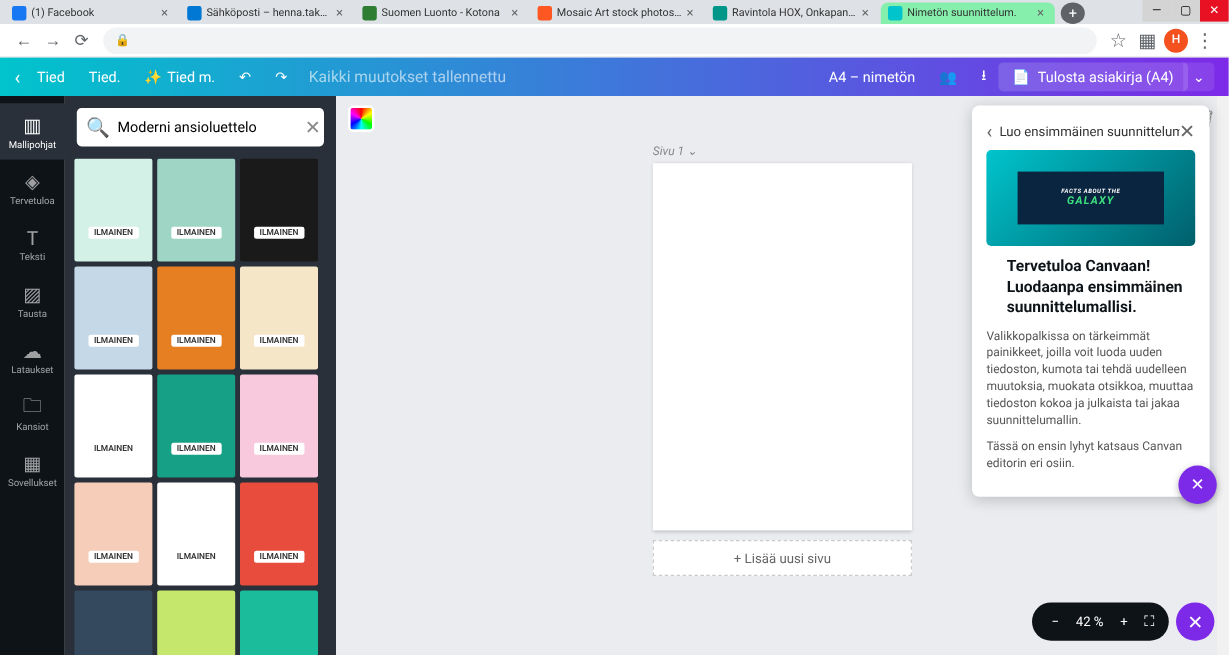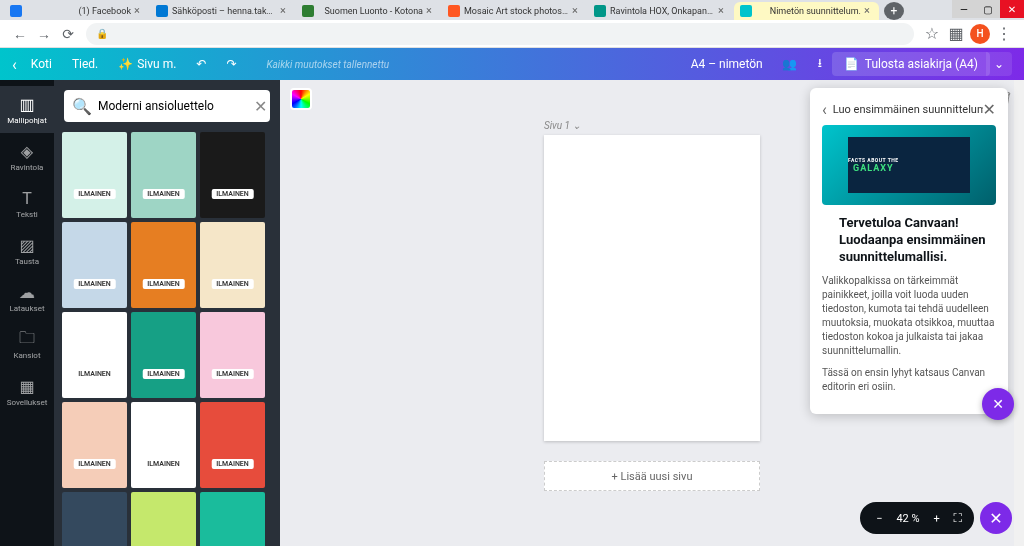--- a/index.html
+++ b/index.html
@@ -6,40 +6,40 @@
 body { width: 1024px; height: 546px; overflow: hidden; background: #fff; position: relative; }
 
 
 .window-controls { position: absolute; top: 0; right: 0; display: flex; z-index: 100; }
 .window-btn { width: 24px; height: 18px; display: flex; align-items: center; justify-content: center; font-size: 10px; cursor: pointer; }
 .win-min { background: #d4d4d4; }
 .win-max { background: #d4d4d4; }
 .win-close { background: #e81123; color: #fff; }
 
 .tab-bar { height: 20px; background: #dee1e6; display: flex; align-items: flex-end; padding-left: 4px; }
-.tab { height: 18px; background: #fef9c3; border-radius: 6px 6px 0 0; padding: 0 6px; display: flex; align-items: center; font-size: 9px; color: #333; min-width: 0; flex: 0 1 145px; overflow: hidden; margin-right: 1px; position: relative; }
+.tab { height: 18px; background: #86efac; border-radius: 6px 6px 0 0; padding: 0 6px; display: flex; align-items: center; font-size: 9px; color: #333; min-width: 0; flex: 0 1 145px; overflow: hidden; margin-right: 1px; position: relative; }
 .tab:not(.active) { background: #dee1e6; }
 .tab .favicon { width: 12px; height: 12px; margin-right: 4px; flex-shrink: 0; border-radius: 2px; }
-.tab .tab-label { white-space: nowrap; overflow: hidden; text-overflow: ellipsis; flex: 1; text-align: right; }
+.tab .tab-label { white-space: nowrap; overflow: hidden; text-overflow: ellipsis; flex: 1; }
 .tab .tab-close { width: 12px; height: 12px; font-size: 11px; color: #666; cursor: pointer; flex-shrink: 0; text-align: center; line-height: 12px; }
 .new-tab { width: 20px; height: 18px; display: flex; align-items: center; justify-content: center; color: #5f6368; cursor: pointer; background: #5f6368; border-radius: 50%; margin: 0 4px; font-size: 12px; }
 .new-tab span { color: #fff; }
 
 .addr-bar { height: 28px; background: #fff; display: flex; align-items: center; padding: 0 8px; border-bottom: 1px solid #e0e0e0; }
 .nav-btn { width: 24px; height: 24px; display: flex; align-items: center; justify-content: center; color: #5f6368; cursor: pointer; font-size: 14px; }
 .url-box { flex: 1; height: 22px; background: #f1f3f4; border-radius: 12px; display: flex; align-items: center; padding: 0 10px; margin: 0 6px; font-size: 11px; color: #333; }
 .url-box .lock { color: #5f6368; margin-right: 6px; font-size: 10px; }
 .addr-icon { width: 24px; height: 24px; display: flex; align-items: center; justify-content: center; color: #5f6368; cursor: pointer; }
 .avatar-circle { width: 20px; height: 20px; border-radius: 50%; background: #f4511e; color: #fff; display: flex; align-items: center; justify-content: center; font-size: 10px; font-weight: 500; }
 
 
 .canva-top { height: 32px; background: linear-gradient(90deg, #00c4cc 0%, #7d2ae8 100%); display: flex; align-items: center; padding: 0 12px; color: #fff; font-size: 12px; }
 .canva-top .top-btn { padding: 4px 10px; cursor: pointer; display: flex; align-items: center; gap: 4px; }
 .canva-top .chevron-back { font-size: 16px; margin-right: 4px; }
-.canva-top .saved { font-style: italic; color: rgba(255,255,255,0.6); margin-left: 20px; font-size: 10px; }
+.canva-top .saved { color: rgba(255,255,255,0.6); margin-left: 8px; font-size: 13px; }
 .canva-top .spacer { flex: 1; }
 .canva-top .publish-btn { background: rgba(255,255,255,0.15); border-radius: 4px; padding: 5px 12px; cursor: pointer; display: flex; align-items: center; gap: 6px; }
 .canva-top .publish-chevron { background: rgba(255,255,255,0.1); padding: 5px 8px; border-radius: 0 4px 4px 0; margin-left: -4px; cursor: pointer; }
 
 
 .canva-body { display: flex; height: calc(546px - 20px - 28px - 32px); background: #fff; }
 
 
 .rail { width: 54px; background: #0e1318; display: flex; flex-direction: column; align-items: center; padding-top: 6px; }
 .rail-item { width: 100%; height: 47px; display: flex; flex-direction: column; align-items: center; justify-content: center; color: rgba(255,255,255,0.6); cursor: pointer; gap: 2px; }
@@ -59,33 +59,33 @@
 .tpl .badge { position: absolute; bottom: 19px; left: 50%; transform: translateX(-50%); background: #fff; color: #333; font-size: 7px; font-weight: 600; padding: 1px 5px; border-radius: 2px; }
 .panel-collapse { position: absolute; right: -8px; top: 50%; transform: translateY(-50%); width: 8px; height: 50px; background: #293039; border-radius: 0 4px 4px 0; cursor: pointer; display: flex; align-items: center; justify-content: center; color: #888; font-size: 8px; }
 
 
 .canvas-area { flex: 1; background: #ebecf0; position: relative; display: flex; flex-direction: column; }
 .color-tool { position: absolute; top: 8px; left: 10px; width: 22px; height: 22px; border-radius: 4px; background: conic-gradient(red, yellow, lime, cyan, blue, magenta, red); border: 2px solid #fff; cursor: pointer; }
 .trash-tool { position: absolute; top: 8px; right: 10px; width: 22px; height: 22px; color: #888; cursor: pointer; display: flex; align-items: center; justify-content: center; }
 .canvas-scroll { flex: 1; overflow: auto; display: flex; flex-direction: column; align-items: center; padding-top: 40px; }
 .page-label { font-size: 10px; color: #888; margin-bottom: 4px; align-self: flex-start; margin-left: calc(50% - 108px); cursor: pointer; font-style: italic; }
 .a4-page { width: 216px; height: 306px; background: #fff; box-shadow: 0 1px 3px rgba(0,0,0,0.2); }
-.add-page { margin-top: 20px; width: 216px; height: 30px; border: 1px dashed #ccc; display: flex; align-items: center; justify-content: center; font-size: 11px; color: #666; cursor: pointer; background: #fff; }
+.add-page { margin-top: 8px; width: 216px; height: 30px; border: 1px dashed #ccc; display: flex; align-items: center; justify-content: center; font-size: 11px; color: #666; cursor: pointer; background: #fff; }
 
 
 .canvas-area::after { content:''; position:absolute; right:0; top:0; bottom:0; width:10px; background:#f1f1f1; }
 
 
 .onboard { position: absolute; right: 16px; top: 8px; width: 198px; background: #fff; border-radius: 6px; box-shadow: 0 2px 12px rgba(0,0,0,0.2); z-index: 50; padding: 12px; }
 .onboard-head { display: flex; align-items: center; margin-bottom: 6px; }
 .onboard-head .back { color: #666; cursor: pointer; margin-right: 6px; }
 .onboard-head .title { font-size: 11px; color: #333; flex: 1; white-space: nowrap; overflow: hidden; }
 .onboard-head .close { color: #666; cursor: pointer; }
 .onboard-img { width: 100%; height: 80px; background: linear-gradient(135deg, #00c4cc, #005f6b); border-radius: 4px; margin-bottom: 10px; display: flex; align-items: center; justify-content: center; position: relative; overflow: hidden; }
-.onboard-img .galaxy { width: 70%; height: 56px; background: #0a2540; color: #3ee07f; font-size: 9px; font-weight: 700; display: flex; align-items: center; justify-content: flex-start; letter-spacing: 1px; }
+.onboard-img .galaxy { width: 70%; height: 44px; background: #0a2540; color: #3ee07f; font-size: 9px; font-weight: 700; display: flex; align-items: center; justify-content: center; letter-spacing: 1px; font-style: italic; }
 .onboard h3 { font-size: 13px; font-weight: 700; color: #0e1318; margin-bottom: 8px; line-height: 1.3; margin-left: 17px; }
 .onboard p { font-size: 10px; color: #555; line-height: 1.4; margin-bottom: 8px; }
 .onboard .next-btn { position: absolute; bottom: -6px; right: -6px; width: 32px; height: 32px; border-radius: 50%; background: #7d2ae8; color: #fff; display: flex; align-items: center; justify-content: center; cursor: pointer; font-size: 14px; box-shadow: 0 2px 6px rgba(0,0,0,0.3); }
 
 
 .zoom-bar { position: absolute; bottom: 12px; right: 50px; height: 32px; background: #0e1318; border-radius: 16px; display: flex; align-items: center; padding: 0 12px; color: #fff; font-size: 11px; gap: 10px; z-index: 40; }
 .zoom-bar .z-btn { cursor: pointer; width: 14px; text-align: center; }
 .zoom-bar .fullscreen { cursor: pointer; font-size: 12px; }
 .help-btn { position: absolute; bottom: 12px; right: 12px; width: 32px; height: 32px; border-radius: 50%; background: #7d2ae8; color: #fff; display: flex; align-items: center; justify-content: center; cursor: pointer; z-index: 40; }
 </style>
@@ -144,44 +144,44 @@
   <div class="addr-icon">☆</div>
   <div class="addr-icon">▦</div>
   <div class="addr-icon">
       <div class="avatar-circle">H</div>
     </div>
   <div class="addr-icon">⋮</div>
 </div>
 
 <div class="canva-top">
   <span class="chevron-back">‹</span>
-  <span class="top-btn">Koti</span>
+  <span class="top-btn">Tied</span>
   <span class="top-btn">Tied.</span>
-  <span class="top-btn">✨ <span>Sivu m.</span></span>
+  <span class="top-btn">✨ <span>Tied m.</span></span>
   <span class="top-btn">↶</span>
   <span class="top-btn">↷</span>
   <span class="saved">Kaikki muutokset tallennettu</span>
   <span class="spacer"></span>
   <span class="top-btn">A4 – nimetön</span>
   <span class="top-btn">👥</span>
   <span class="top-btn">⭳</span>
   <span class="publish-btn">📄 <span>Tulosta asiakirja (A4)</span></span>
   <span class="publish-chevron">⌄</span>
 </div>
 
 <div class="canva-body">
 
   <div class="rail">
     <div class="rail-item active">
         <span class="r-icon">▥</span>
         <span class="r-label">Mallipohjat</span>
       </div>
     <div class="rail-item">
         <span class="r-icon">◈</span>
-        <span class="r-label">Ravintola</span>
+        <span class="r-label">Tervetuloa</span>
       </div>
     <div class="rail-item">
         <span class="r-icon">T</span>
         <span class="r-label">Teksti</span>
       </div>
     <div class="rail-item">
         <span class="r-icon">▨</span>
         <span class="r-label">Tausta</span>
       </div>
     <div class="rail-item">

